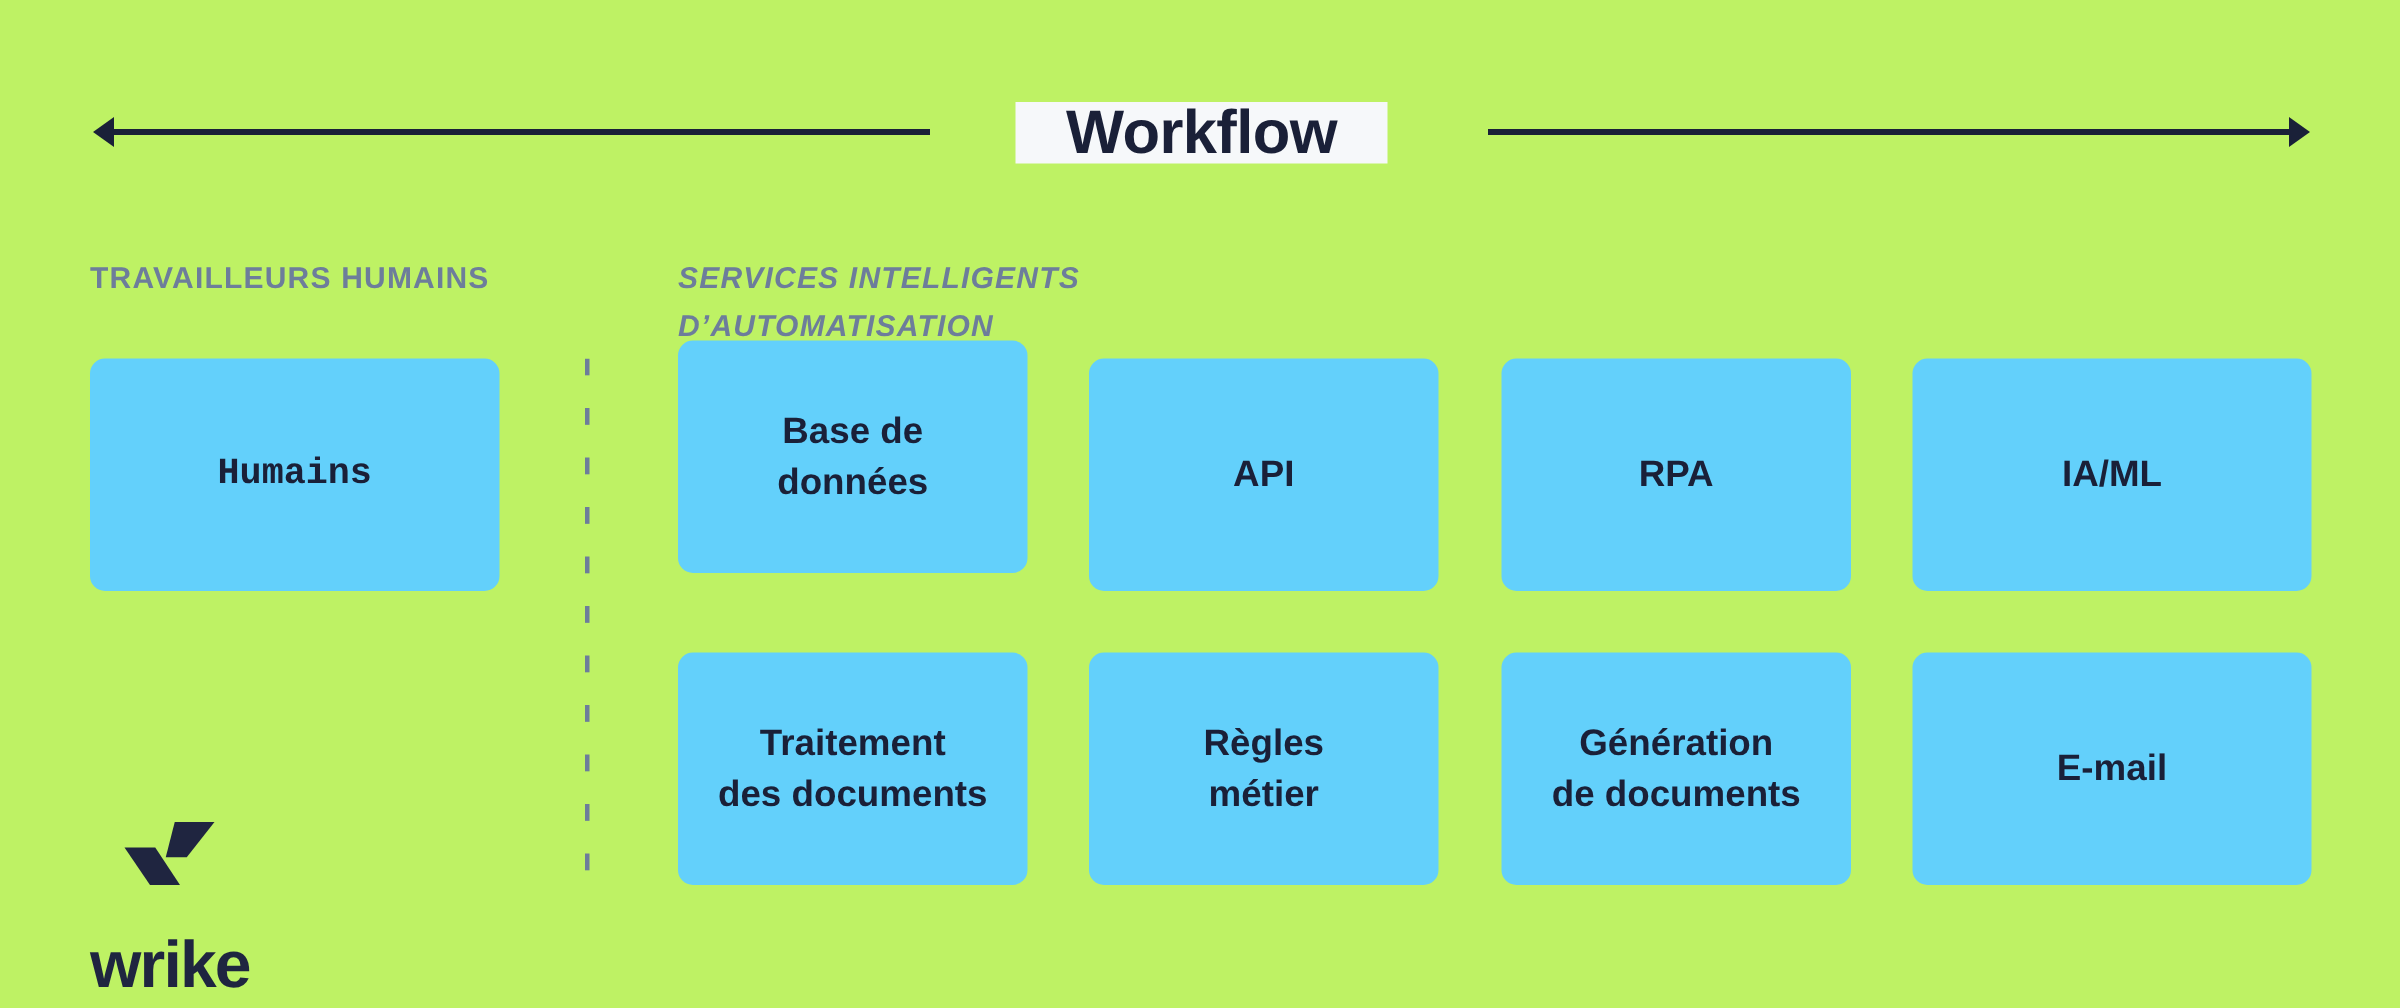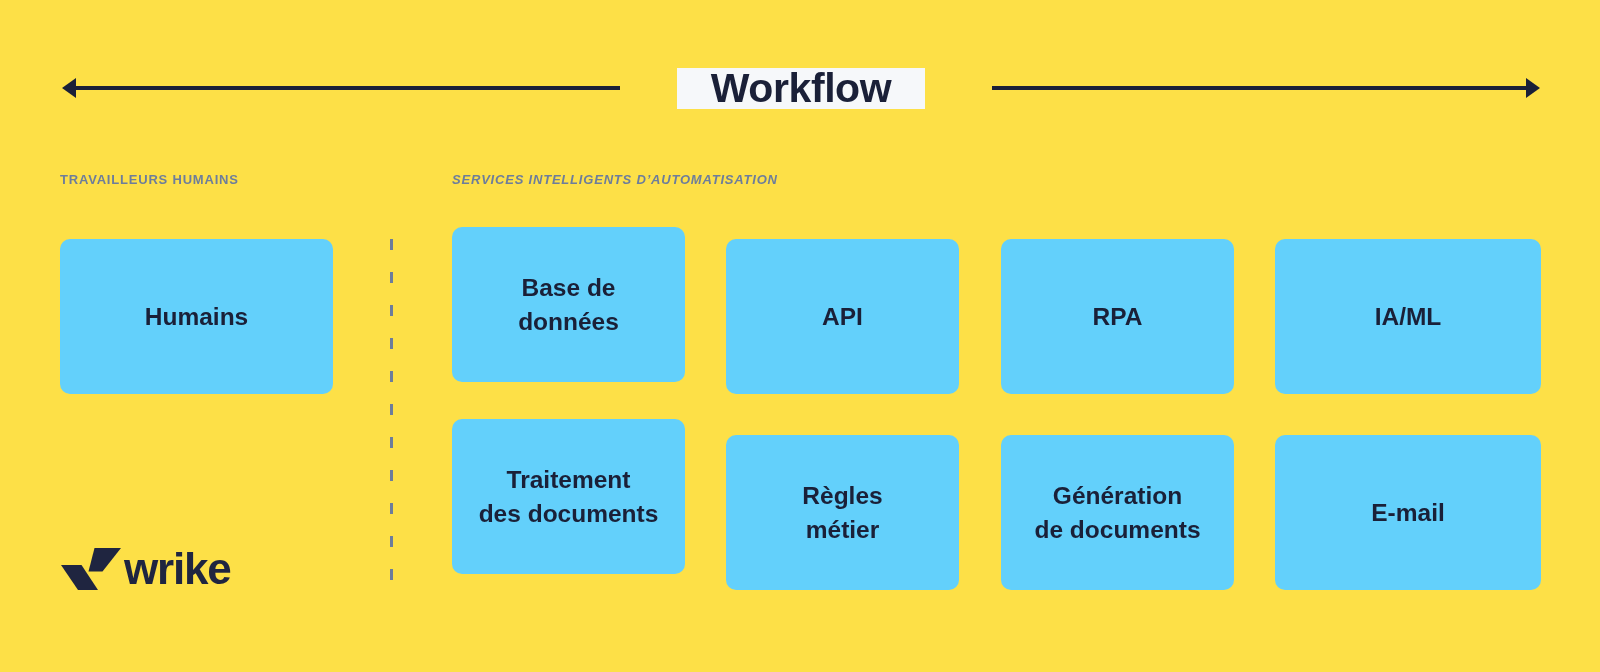--- a/index.html
+++ b/index.html
@@ -11,21 +11,21 @@
     height: 672px;
     background: #f6f8fa;
     font-family: "Liberation Sans", sans-serif;
     overflow: hidden;
   }
 
   .canvas {
     position: relative;
     width: 1600px;
     height: 672px;
-    background: #fde047;
+    background: #bef264;
   }
 
   
   .workflow-header {
     position: absolute;
     left: 62px;
     top: 52px;
     width: 1478px;
     height: 72px;
     display: flex;
@@ -69,21 +69,21 @@
     font-weight: 700;
     color: #1a2038;
     letter-spacing: -0.4px;
     line-height: 1;
     white-space: nowrap;
   }
 
   
   .col-heading {
     position: absolute;
-    font-size: 13px;
+    font-size: 20px;
     font-weight: 600;
     color: #6d7d9b;
     letter-spacing: 0.8px;
     line-height: 1.6;
     text-transform: uppercase;
   }
   .col-heading.humans {
     left: 60px;
     top: 170px;
     width: 300px;
@@ -129,40 +129,42 @@
     padding: 4px 10px;
     box-sizing: border-box;
   }
   .card .card-label { white-space: pre-line; }
 
   .card.humans {
     left: 60px;
     top: 239px;
     width: 273px;
     height: 155px;
+    font-family: Liberation Mono, monospace;
   }
 
   .card.r1c1 { left: 452px;  top: 227px; width: 233px; height: 155px; }
   .card.r1c2 { left: 726px;  top: 239px; width: 233px; height: 155px; text-align: right; }
   .card.r1c3 { left: 1001px; top: 239px; width: 233px; height: 155px; }
   .card.r1c4 { left: 1275px; top: 239px; width: 266px; height: 155px; }
 
-  .card.r2c1 { left: 452px;  top: 419px; width: 233px; height: 155px; }
+  .card.r2c1 { left: 452px;  top: 435px; width: 233px; height: 155px; }
   .card.r2c2 { left: 726px;  top: 435px; width: 233px; height: 155px; text-align: center; }
   .card.r2c3 { left: 1001px; top: 435px; width: 233px; height: 155px; }
   .card.r2c4 { left: 1275px; top: 435px; width: 266px; height: 155px; }
 
   
   .logo {
     position: absolute;
     left: 60px;
     top: 546px;
     display: flex;
     align-items: center;
-    gap: 2px;
+    gap: 30px;
+    flex-direction: column;
   }
   .logo-mark { display: block; }
   .logo-word {
     font-size: 44px;
     font-weight: 700;
     color: #1f2540;
     letter-spacing: -1.2px;
     line-height: 1;
   }
 </style>

